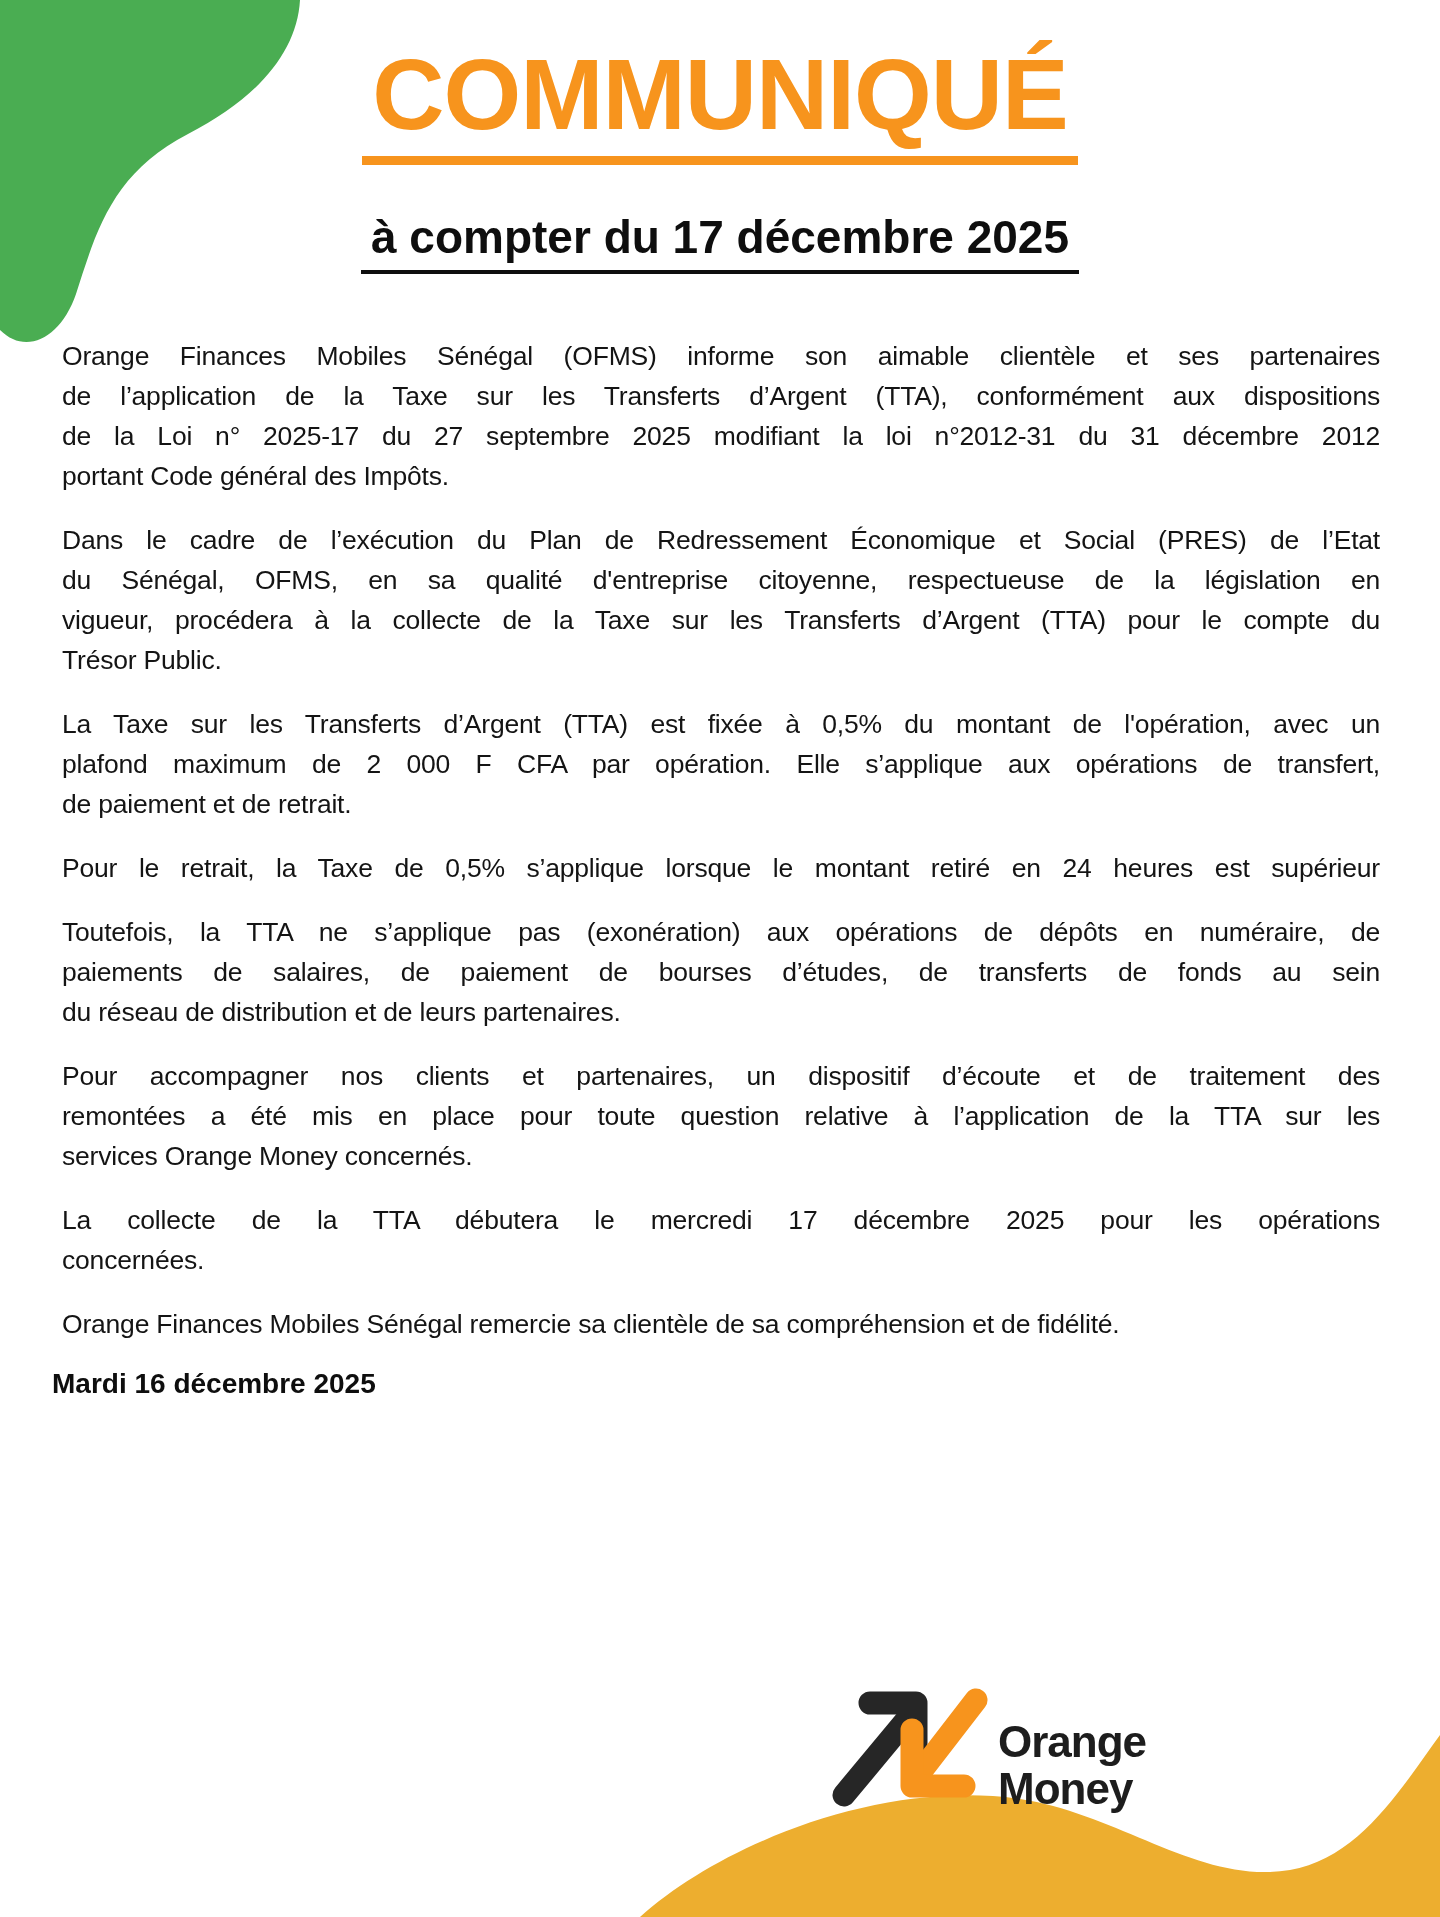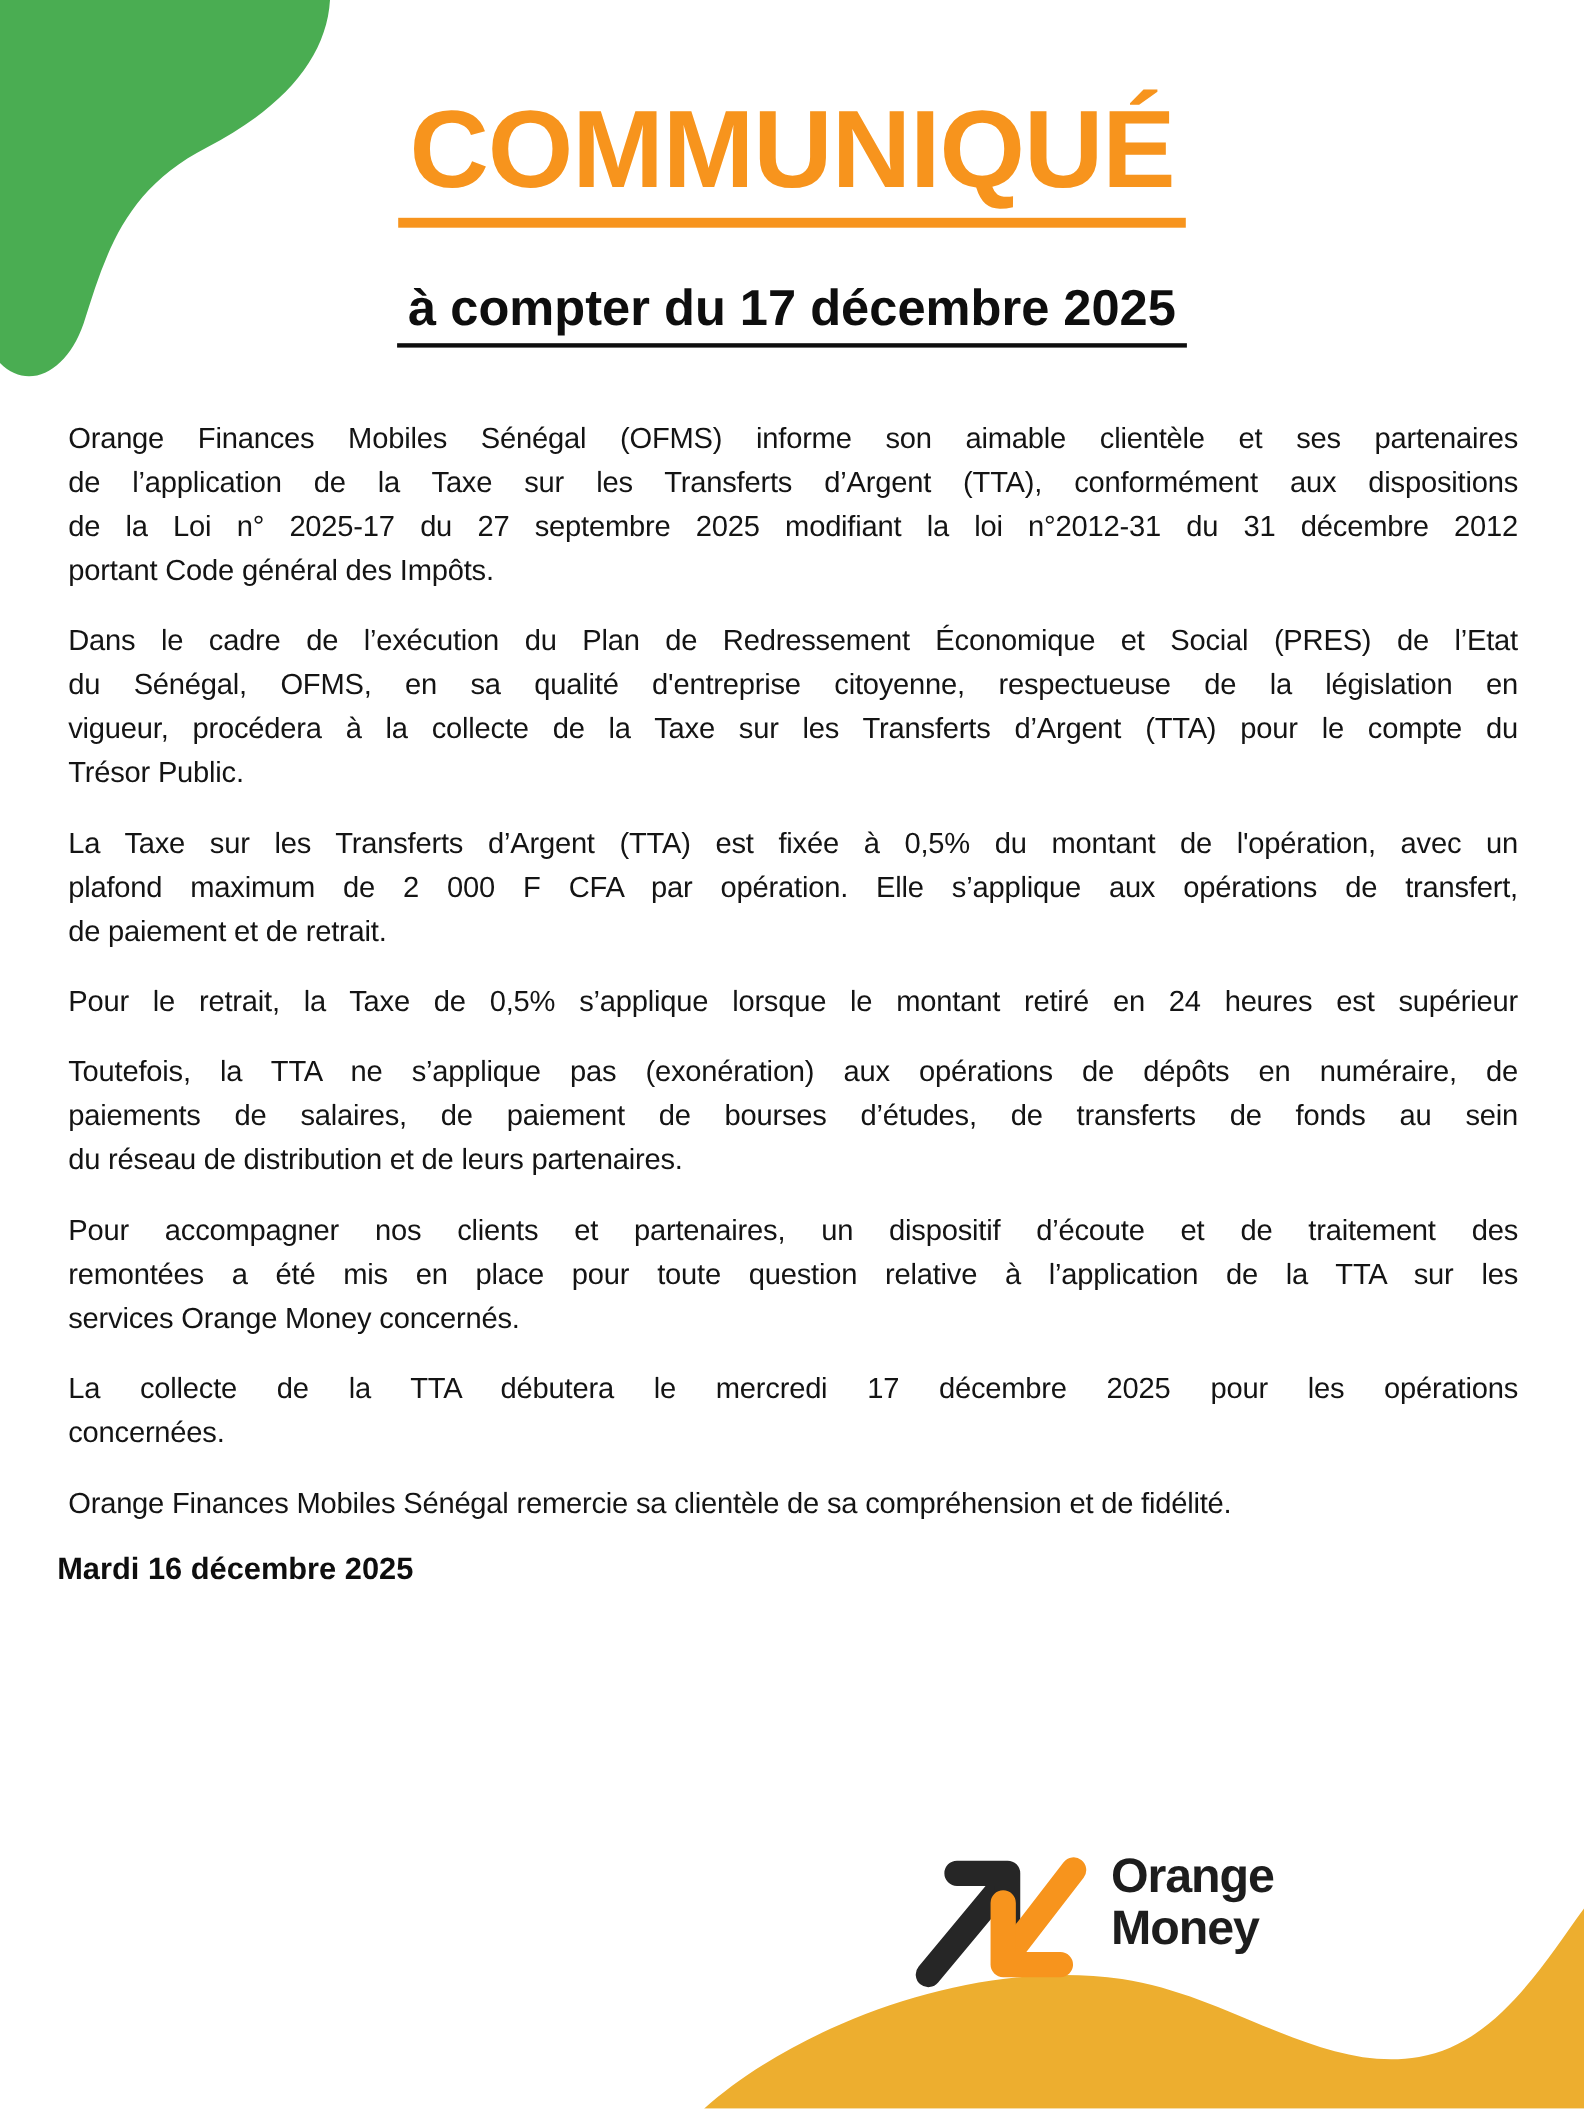--- a/index.html
+++ b/index.html
@@ -7,21 +7,21 @@
     width:1440px;height:1917px;position:relative;overflow:hidden;
     background:#ffffff;color:#141414;
     font-family:"Liberation Sans","DejaVu Sans",sans-serif;
   }
   
   .wave{position:absolute;pointer-events:none;}
   .wave.top-left{top:0;left:0;}
   .wave.bottom-right{bottom:0;right:0;}
 
   
-  .header-wrap{ text-align:center; padding-top:86px; }
+  .header-wrap{ text-align:center; padding-top:44px; }
   .communique{
     display:inline-block;
     font-size:100px; font-weight:800; letter-spacing:-1px;
     color:#F7941D; line-height:1.0;
     border-bottom:9px solid #F7941D;
     padding:0 10px 12px 10px;
   }
 
   
   .title-wrap{ text-align:center; margin-top:30px; }
@@ -44,21 +44,21 @@
   .line.last{ text-align-last:left; }
   .line b{ font-weight:400; }
 
   
   .date-line{
     margin:14px 60px 16px 52px;
     font-size:28px; font-weight:700; color:#0e0e0e;
   }
   .logo{
     position:absolute; left:830px; top:1682px;
-    display:flex; align-items:flex-start; gap:20px;
+    display:flex; align-items:flex-end; gap:8px;
   }
   .logo-text{
     font-size:44px; font-weight:700; line-height:47px;
     letter-spacing:-1px; color:#1d1d1d;
   }
 </style>
 </head>
 <body>
 
 <svg class="wave top-left" width="340" height="360" viewBox="0 0 340 360" aria-hidden="true">

